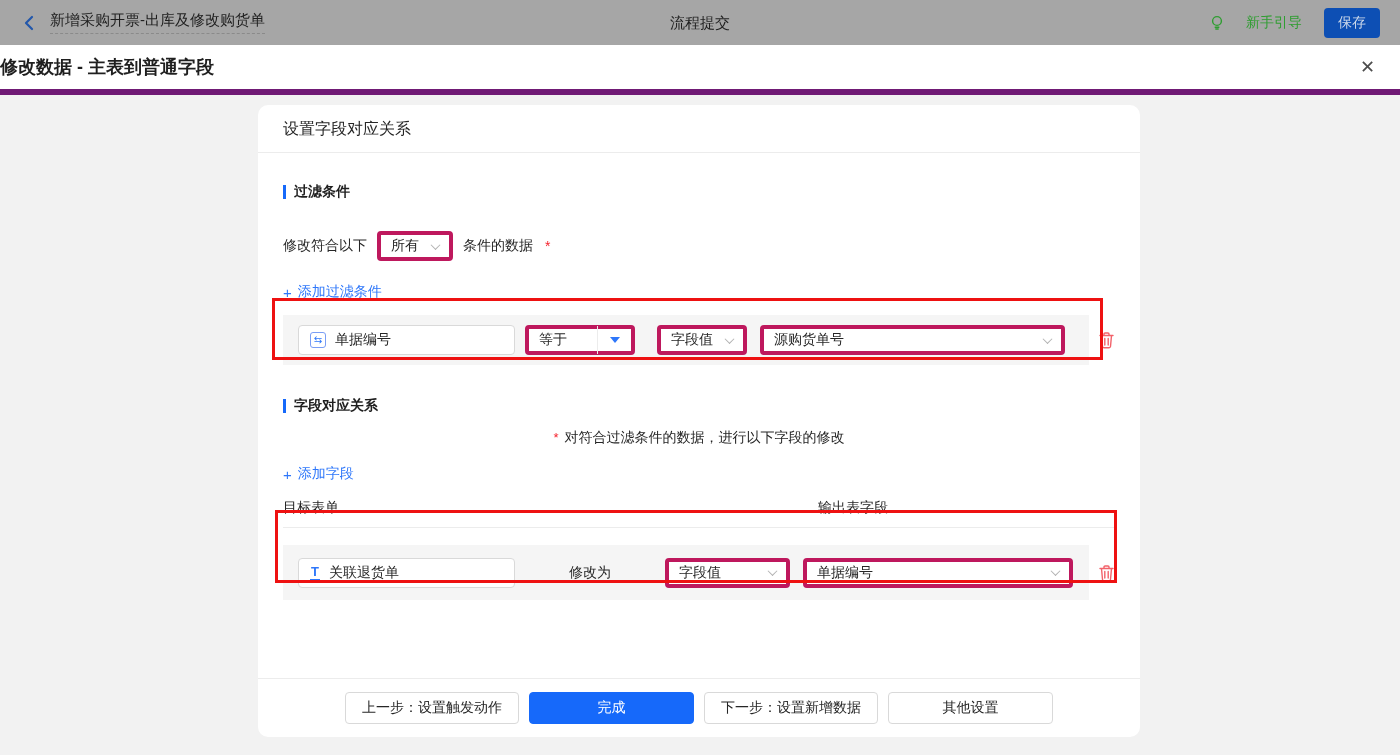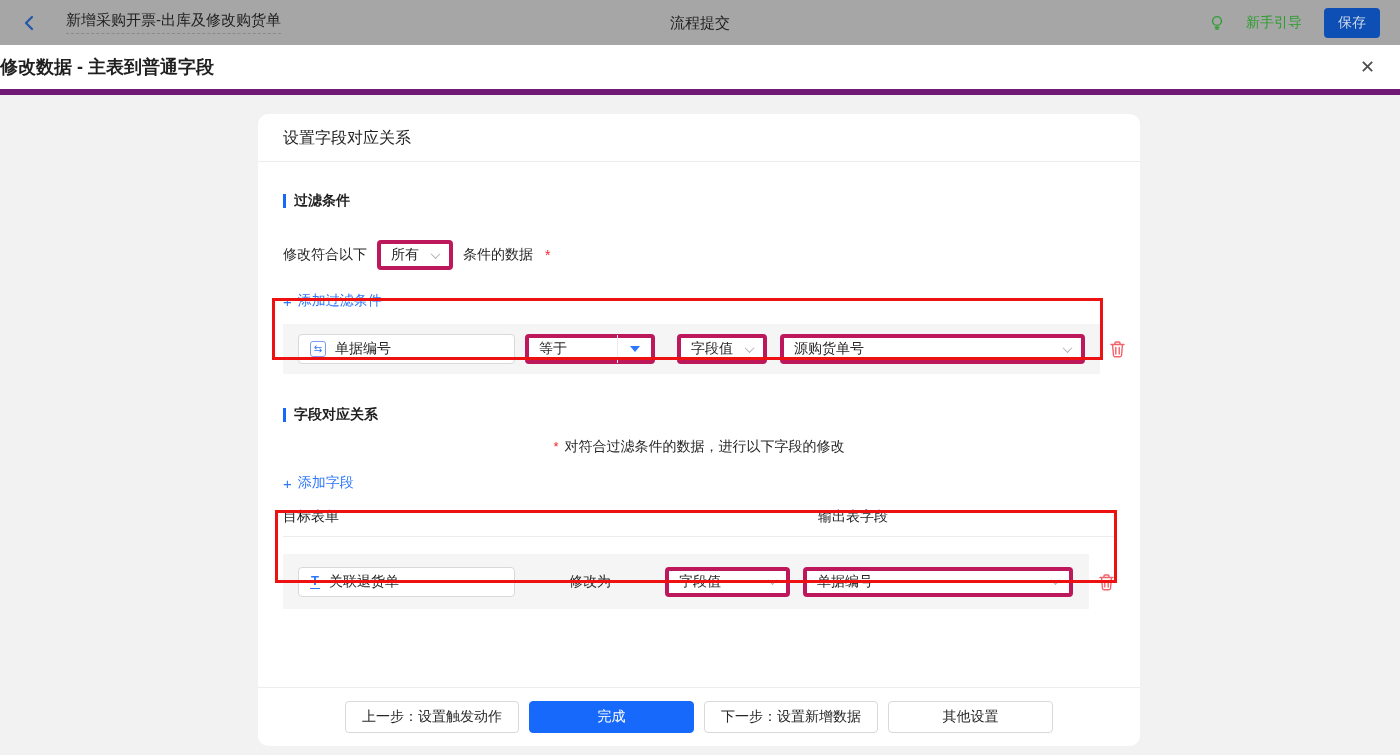--- a/index.html
+++ b/index.html
@@ -1,36 +1,36 @@
 <!DOCTYPE html>
 <html><head>
 <meta charset="utf-8">
 <style>
   * { margin:0; padding:0; box-sizing:border-box; }
   html,body { width:1400px; height:755px; overflow:hidden; }
   body { font-family:"Liberation Sans","DejaVu Sans",sans-serif; font-size:14px; color:#262626; background:#fff; }
 
   
   .topbar { position:relative; height:45px; background:#a6a6a6; display:flex; align-items:center; padding:0 20px; }
-  .topbar-left { display:flex; align-items:center; gap:28px; }
+  .topbar-left { display:flex; align-items:center; gap:12px; }
   .back-btn { display:flex; align-items:center; cursor:pointer; }
   .tb-title { color:#1f1f1f; font-size:15px; padding-bottom:3px; border-bottom:1px dashed #8a8a8a; cursor:pointer; }
   .topbar-center { position:absolute; left:50%; top:0; transform:translateX(-50%); height:45px; line-height:45px; color:#1f1f1f; font-size:15px; }
   .topbar-right { margin-left:auto; display:flex; align-items:center; gap:22px; }
   .guide { display:flex; align-items:center; gap:22px; color:#2f9e31; font-size:14px; cursor:pointer; }
   .save-btn { background:#0d4fb4; color:#cdd9ea; border:none; border-radius:4px; height:30px; padding:0 14px; font-size:14px; cursor:pointer; }
 
   
   .modal-header { position:relative; height:50px; background:#fff; border-bottom:6px solid #701a75; display:flex; align-items:center; justify-content:flex-start; }
   .modal-title { font-size:18px; font-weight:bold; color:#1f1f1f; }
   .close-x { position:absolute; right:25px; top:50%; transform:translateY(-50%); font-size:18px; color:#4d4d4d; cursor:pointer; line-height:1; }
 
   
   .modal-body { position:relative; height:660px; background:#f2f2f2; }
-  .card { position:absolute; left:258px; top:19px; width:882px; height:632px; background:#fff; border-radius:10px; display:flex; flex-direction:column; }
+  .card { position:absolute; left:258px; top:10px; width:882px; height:632px; background:#fff; border-radius:10px; display:flex; flex-direction:column; }
   .card-header { height:48px; line-height:48px; padding:0 25px; font-size:16px; color:#262626; border-bottom:1px solid #ececec; }
   .card-content { flex:1; padding:0 25px; }
 
   .section-title { display:flex; align-items:center; font-weight:bold; font-size:14px; color:#1f1f1f; }
   .section-bar { width:3px; height:14px; background:#1669fa; margin-right:8px; }
   .sec-filter { margin-top:30px; }
 
   .cond-line { margin-top:30px; display:flex; align-items:center; gap:10px; }
   .select { display:flex; align-items:center; justify-content:space-between; background:#fff; border:4px solid #be185d; border-radius:4px; height:30px; padding:0 10px; cursor:pointer; }
   .sel-all { width:76px; }
@@ -39,21 +39,21 @@
 
   .add-link { margin-top:22px; display:inline-flex; align-items:center; gap:6px; color:#2e77fa; cursor:pointer; }
   .add-link .plus { font-size:15px; }
 
   .cond-row { margin-top:14px; display:flex; align-items:center; }
   .row-band { background:#f5f5f5; display:flex; align-items:center; flex:1; height:50px; padding:0 15px; }
   .row-band.tall { height:55px; }
   .chip { width:217px; height:30px; background:#fff; border:1px solid #d9d9d9; border-radius:4px; display:flex; align-items:center; padding:0 11px; gap:9px; }
   .icon-serial { width:16px; height:16px; border:1px solid #7a9ef5; border-radius:3px; color:#2e77fa; font-size:10px; line-height:14px; text-align:center; flex:0 0 auto; }
   .icon-text { color:#2e77fa; font-size:13px; font-weight:bold; border-bottom:1.5px solid #2e77fa; line-height:14px; padding:0 1px; flex:0 0 auto; }
-  .sel-op { width:130px; margin-left:10px; padding:0; }
+  .sel-op { width:110px; margin-left:10px; padding:0; }
   .sel-op .op-text { padding:0 10px; flex:1; }
   .op-arrow { width:34px; height:28px; display:flex; align-items:center; justify-content:center; border-left:1px solid #ececec; }
   .tri-down { width:0; height:0; border-left:5px solid transparent; border-right:5px solid transparent; border-top:6px solid #2e77fa; }
   .sel-vt1 { width:90px; margin-left:22px; }
   .sel-val1 { width:305px; margin-left:13px; }
   .sel-vt2 { width:125px; }
   .sel-val2 { width:270px; margin-left:13px; }
   .trash { margin-left:9px; flex:0 0 auto; display:flex; cursor:pointer; }
 
   .sec-map { margin-top:32px; }

